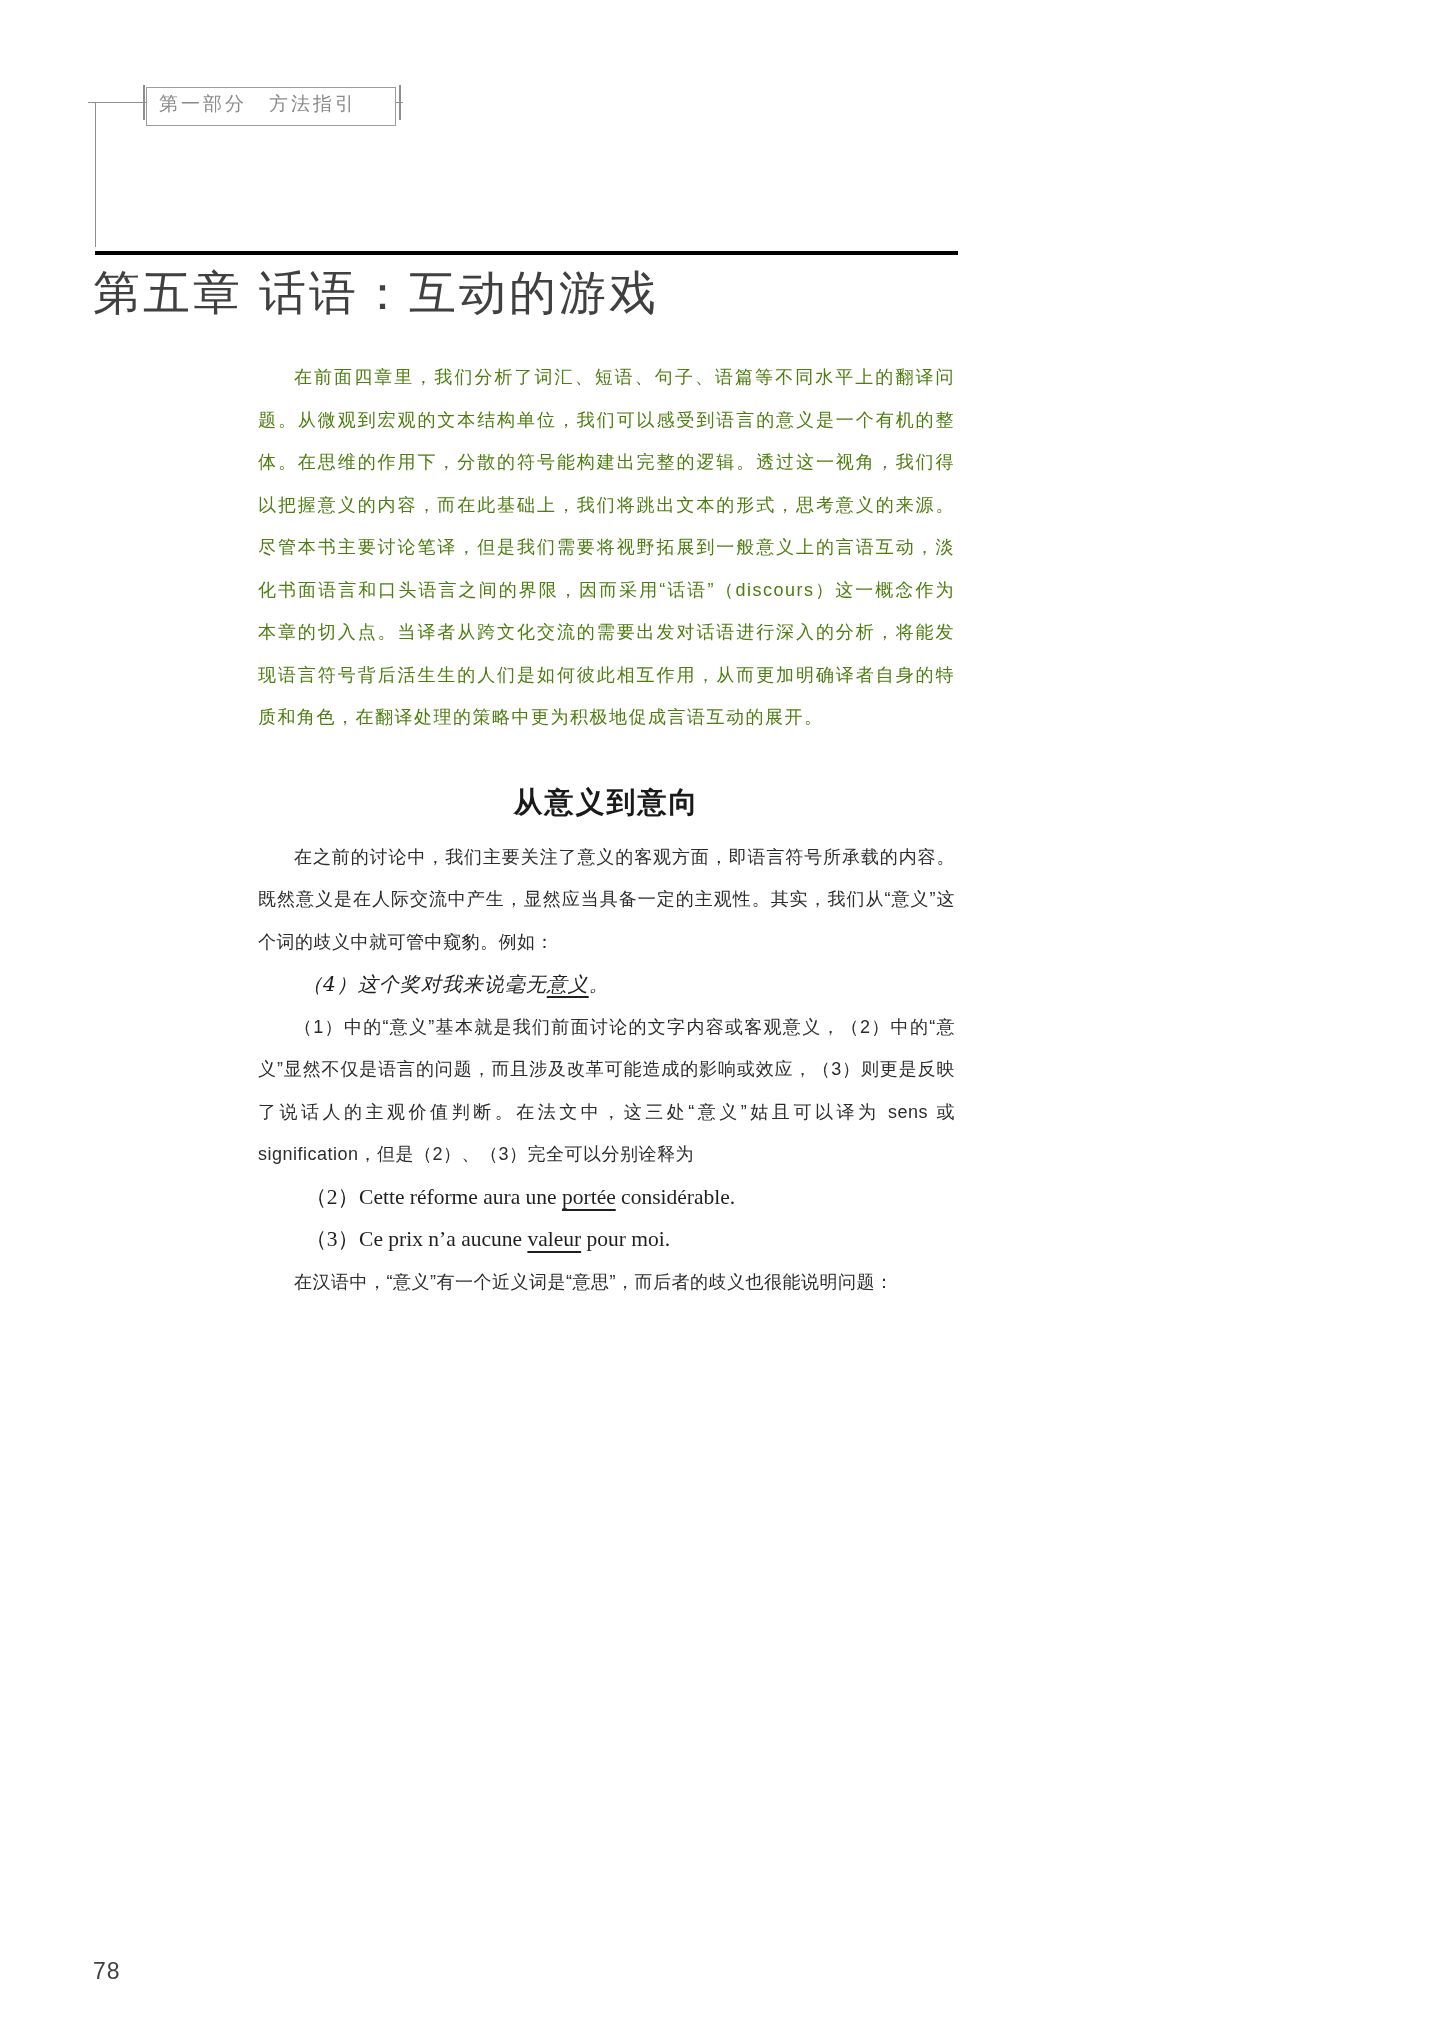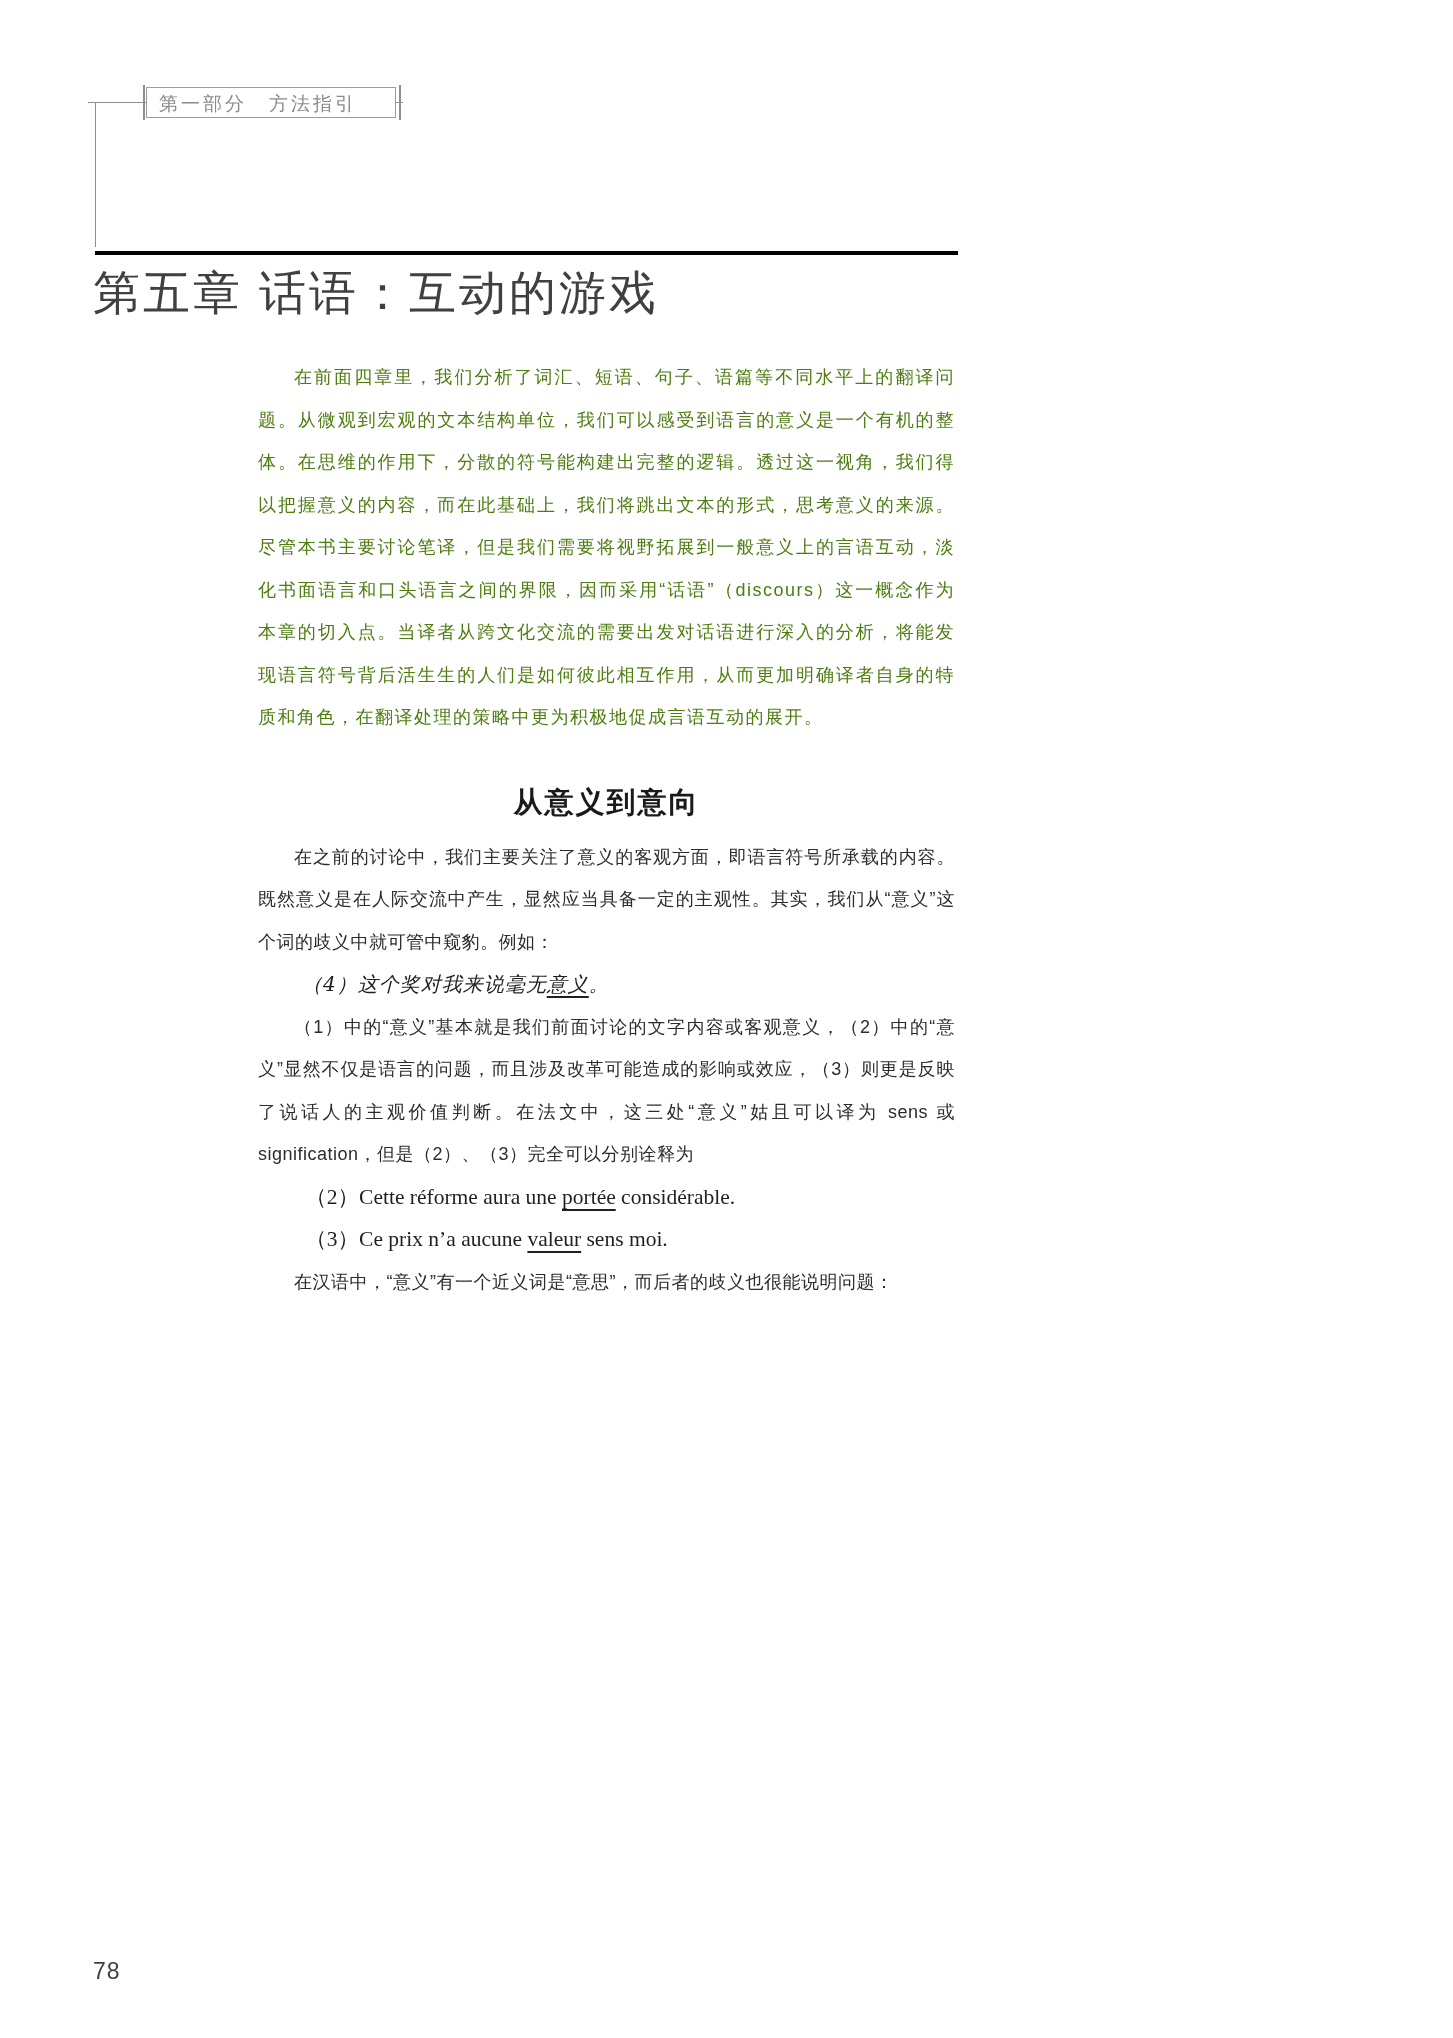--- a/index.html
+++ b/index.html
@@ -28,21 +28,21 @@
   }
   .header-tick-right {
     position: absolute;
     left: 399px; top: 85px;
     width: 2px; height: 35px;
     background: #8f8f8f;
   }
   .header-box {
     position: absolute;
     left: 146px; top: 87px;
-    width: 250px; height: 31px;
+    width: 250px; height: 39px;
     border: 1px solid #9c9c9c;
     background: #ffffff;
     color: #8a8a8a;
     font-size: 19px;
     line-height: 31px;
     padding-left: 12px;
     letter-spacing: 3px;
     box-sizing: border-box;
   }
   .margin-vline {
@@ -153,21 +153,21 @@
 
     <h2 class="section-title">从意义到意向</h2>
 
     <p class="para">在之前的讨论中，我们主要关注了意义的客观方面，即语言符号所承载的内容。既然意义是在人际交流中产生，显然应当具备一定的主观性。其实，我们从“意义”这个词的歧义中就可管中窥豹。例如：</p>
 
     <p class="example-cn"><span>（4）这个奖对我来说毫无</span><span class="u">意义</span><span>。</span></p>
 
     <p class="para">（1）中的“意义”基本就是我们前面讨论的文字内容或客观意义，（2）中的“意义”显然不仅是语言的问题，而且涉及改革可能造成的影响或效应，（3）则更是反映了说话人的主观价值判断。在法文中，这三处“意义”姑且可以译为 sens 或 signification，但是（2）、（3）完全可以分别诠释为</p>
 
     <p class="example-fr"><span>（2）Cette réforme aura une </span><span class="u">portée</span><span> considérable.</span></p>
-    <p class="example-fr"><span>（3）Ce prix n’a aucune </span><span class="u">valeur</span><span> sens moi.</span></p>
+    <p class="example-fr"><span>（3）Ce prix n’a aucune </span><span class="u">valeur</span><span> pour moi.</span></p>
 
     <p class="para">在汉语中，“意义”有一个近义词是“意思”，而后者的歧义也很能说明问题：</p>
 
   </div>
 
   <div class="page-number">78</div>
 
 </div>
 
 </body></html>

